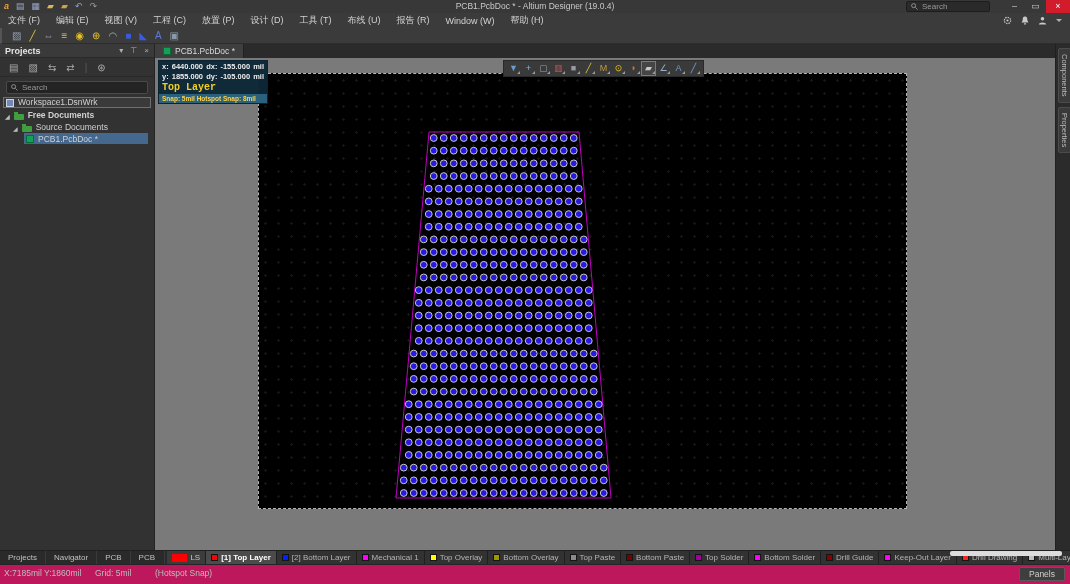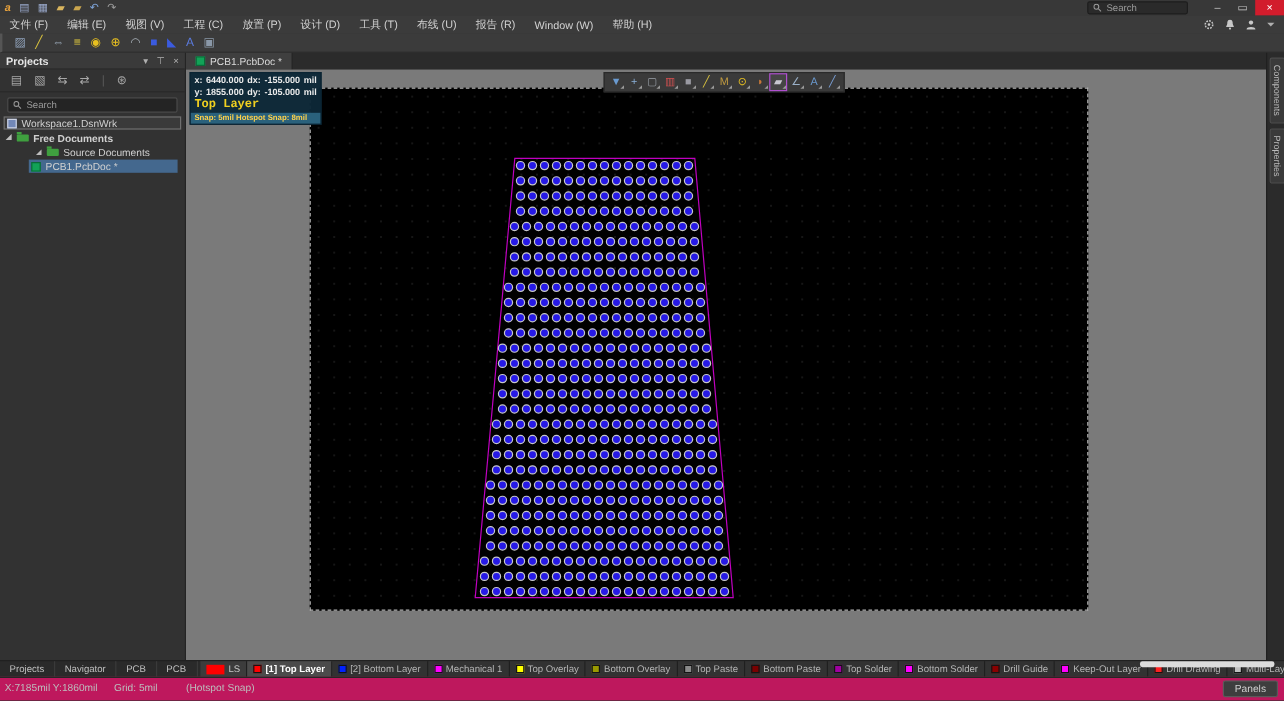--- a/index.html
+++ b/index.html
@@ -34,29 +34,29 @@
   
   .projects{position:absolute;left:0;top:44px;width:155px;bottom:34px;background:#323232;border-right:1px solid #242424;}
   .p-header{height:14px;background:#3a3a3a;display:flex;align-items:center;padding:0 5px;border-bottom:1px solid #292929;}
   .p-title{font-size:9px;color:#e4e4e4;font-weight:bold;flex:1;}
   .p-hicons{display:flex;gap:7px;color:#b0b0b0;font-size:8px;align-items:center;}
   .p-tools{height:19px;display:flex;align-items:center;gap:10px;padding:0 9px;color:#a8a8a8;font-size:10px;border-bottom:1px solid #2a2a2a;}
   .p-sep{color:#5a5a5a;}
   .p-search{margin:4px 6px 3px;height:13px;background:#242424;border:1px solid #4a4a4a;border-radius:2px;
             display:flex;align-items:center;gap:4px;padding:0 4px;color:#9a9a9a;font-size:8px;}
   .tree{margin-top:3px;font-size:8.5px;color:#d0d0d0;}
-  .trow{height:11px;display:flex;align-items:center;gap:4px;margin-bottom:1px;}
+  .trow{height:11px;display:flex;align-items:flex-end;gap:4px;margin-bottom:1px;}
   .trow.workspace{border:1px solid #6f6f6f;margin:0 3px 1px;background:#3a3a3a;padding-left:2px;}
   .ws-icon{width:8px;height:8px;background:#7288b8;border:1px solid #cdd3e2;}
   .arrow{color:#bdbdbd;font-size:6px;line-height:6px;}
   .folder{width:10px;height:6px;background:#3f9f3f;border-radius:1px;position:relative;flex:0 0 auto;}
   .folder:before{content:"";position:absolute;top:-2px;left:0;width:4px;height:2px;background:#3f9f3f;}
   .pcb-icon{width:8px;height:8px;background:#12a257;box-shadow:inset 0 0 0 1px #0a6a38;flex:0 0 auto;}
   .trow.freedocs{font-weight:bold;padding-left:5px;}
-  .trow.sourcedocs{padding-left:30px;}
+  .trow.sourcedocs{padding-left:13px;}
   .trow.pcbdoc{padding-left:24px;}
   .trow .sel{background:#44688e;display:flex;align-items:center;gap:4px;height:11px;flex:1;margin-right:6px;padding-left:2px;}
 
   
   .tabbar{position:absolute;left:155px;top:44px;right:15px;height:14px;background:#2b2b2b;display:flex;}
   .doctab{display:flex;align-items:center;gap:4px;background:#3f3f3f;padding:0 8px;font-size:8.5px;color:#dadada;border-right:1px solid #222;}
 
   
   .editor{position:absolute;left:155px;top:58px;right:15px;bottom:34px;background:#7a7a7a;overflow:hidden;}
   .canvas{position:absolute;left:103px;top:15px;width:649px;height:436px;background:#000;border:1px dashed #b4b4b4;
@@ -108,20 +108,21 @@
   <div class="titlebar">
     <div class="qa">
       <span class="altium-a" style="color: rgb(232, 162, 60);">a</span>
       <span style="color: rgb(151, 166, 200);">▤</span>
       <span style="color: rgb(151, 166, 200);">▦</span>
       <span style="color: rgb(217, 181, 94);">▰</span>
       <span style="color: rgb(201, 165, 78);">▰</span>
       <span style="color: rgb(125, 163, 216);">↶</span>
       <span style="color: rgb(154, 154, 154);">↷</span>
     </div>
+    <div class="title">PCB1.PcbDoc * - Altium Designer (19.0.4)</div>
     <div class="tsearch">
       <svg width="7" height="7" viewBox="0 0 8 8">
           <circle cx="3" cy="3" r="2.3" fill="none" stroke="#9a9a9a" stroke-width="1"></circle>
           <line x1="5" y1="5" x2="7.5" y2="7.5" stroke="#9a9a9a" stroke-width="1"></line>
         </svg>
       <span>Search</span>
     </div>
     <div class="winbtns">
       <span class="winbtn">–</span>
       <span class="winbtn">▭</span>

